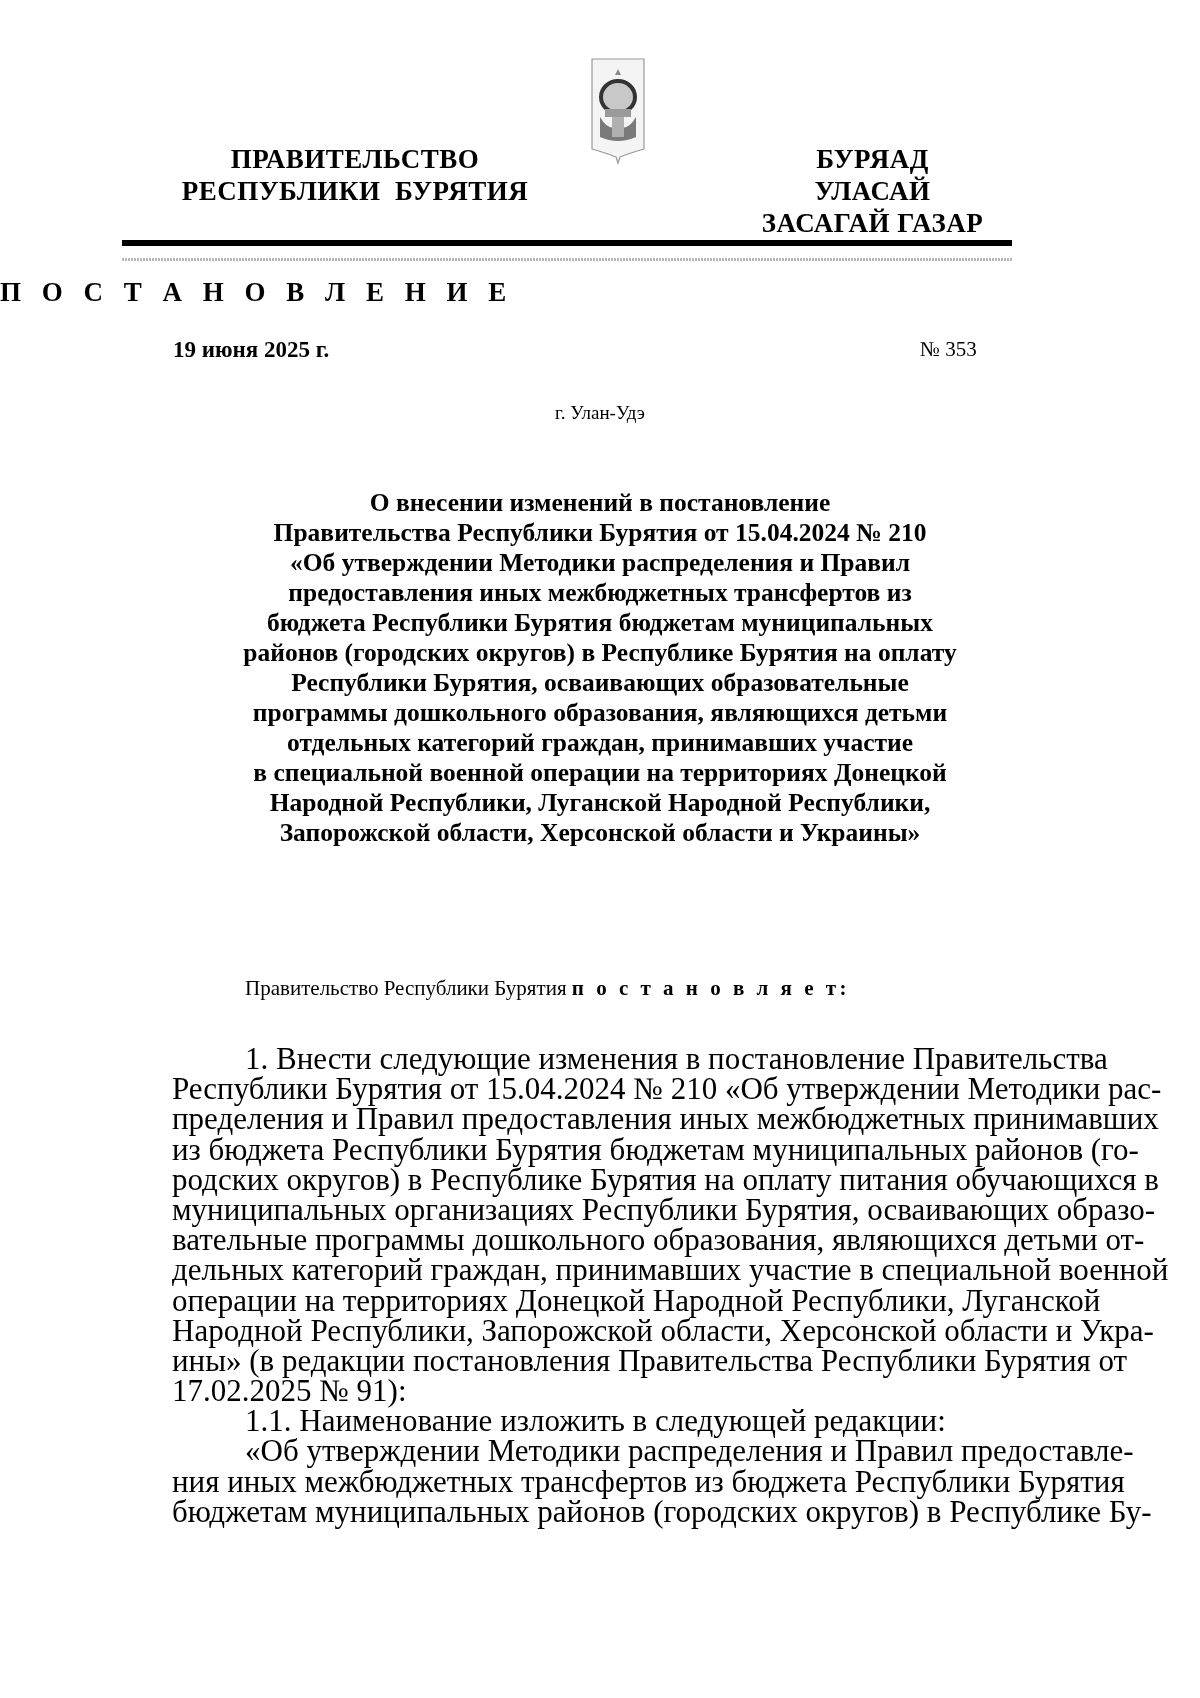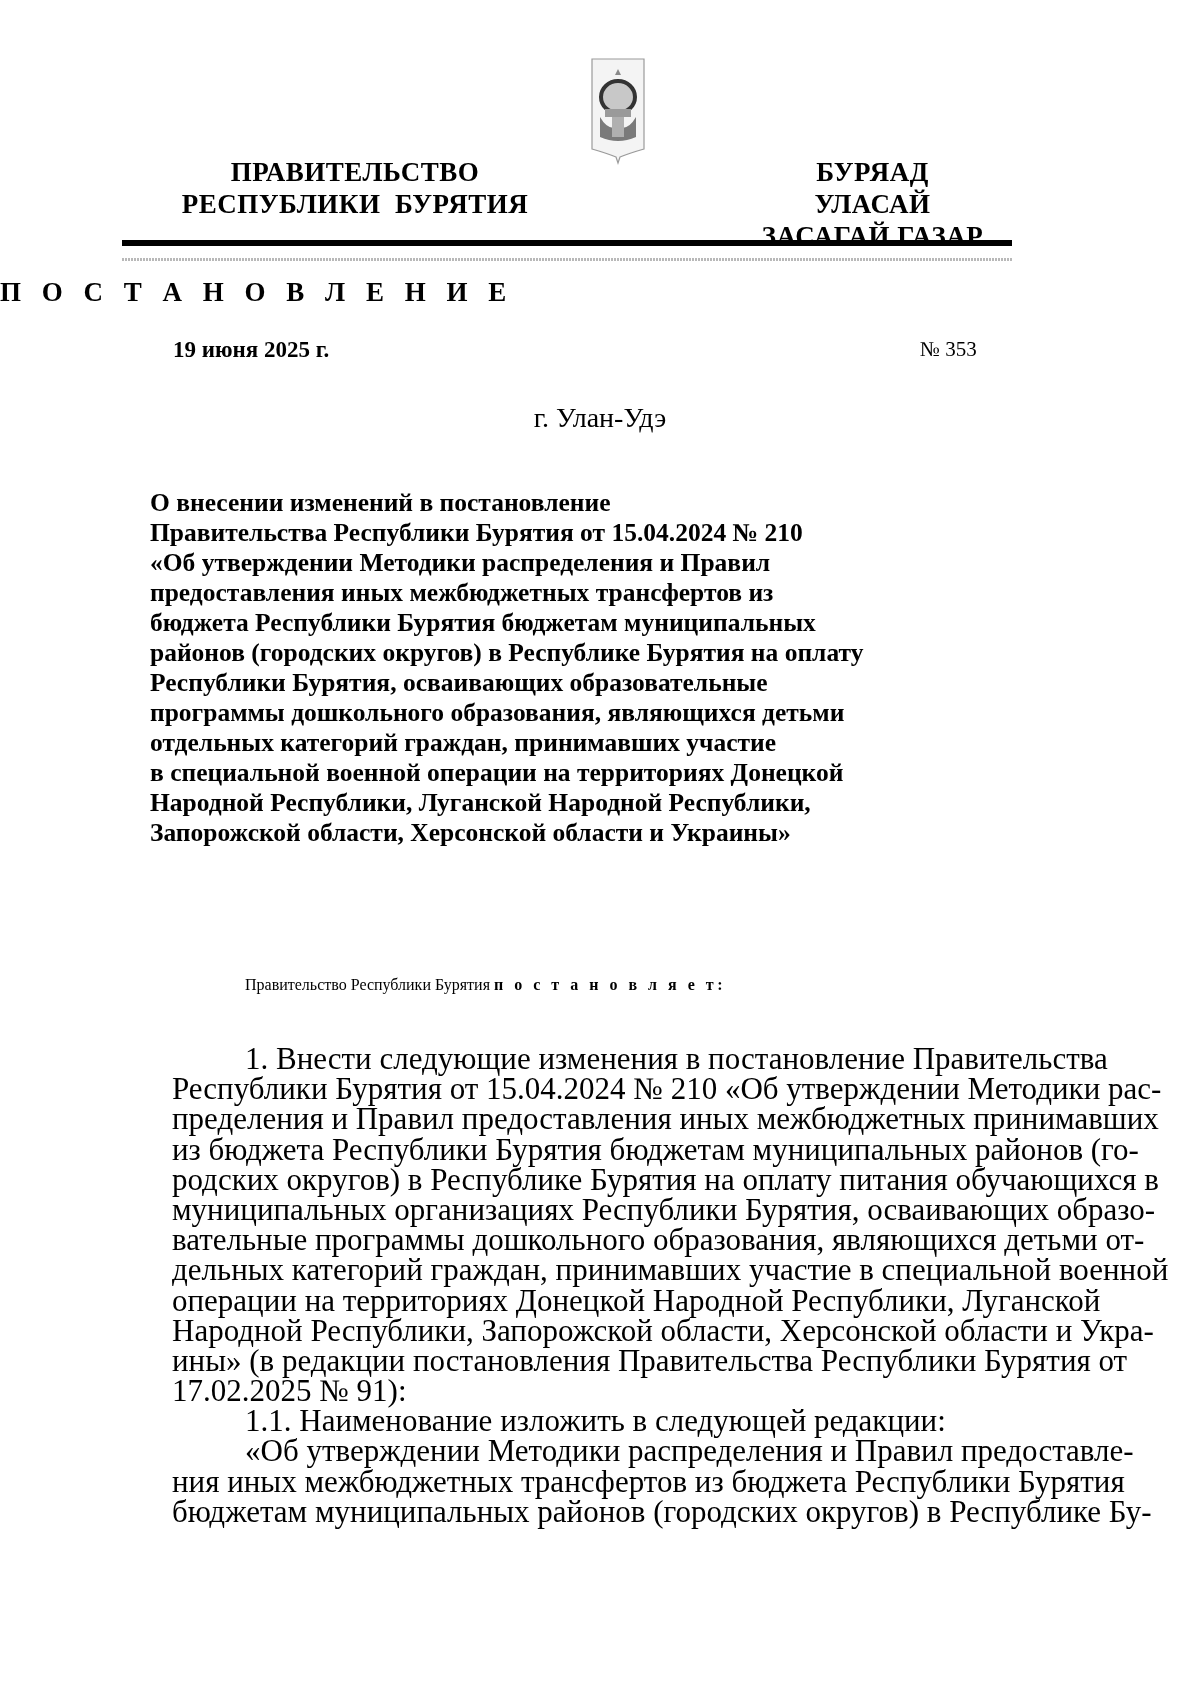--- a/index.html
+++ b/index.html
@@ -3,51 +3,51 @@
 <meta charset="utf-8">
 <style>
   html, body { margin: 0; padding: 0; background: #ffffff; }
   body { width: 1200px; height: 1698px; position: relative; overflow: hidden; color: #000; }
   .serif { font-family: "Liberation Serif", "DejaVu Serif", serif; }
 
   .emblem {
     position: absolute; left: 590px; top: 57px; width: 56px; height: 108px;
   }
   .org-left, .org-right {
-    position: absolute; top: 156px; font-weight: bold; font-size: 27px; line-height: 32px;
+    position: absolute; top: 143px; font-weight: bold; font-size: 27px; line-height: 32px;
     text-align: center; letter-spacing: 0.5px; font-family: Liberation Serif, serif;
   }
   .org-left { left: 170px; width: 370px; }
   .org-right { left: 755px; width: 235px; }
 
   .rule-thick { position: absolute; left: 122px; top: 240px; width: 890px; height: 6px; background: #000; }
   .rule-dotted {
     position: absolute; left: 122px; top: 258px; width: 890px; height: 3px;
     background-image: repeating-linear-gradient(90deg, #9a9a9a 0 2px, #ffffff 2px 3px);
     opacity: 0.7;
   }
 
   .doc-type {
     position: absolute; left: 0; width: 1200px; top: 277px; text-align: left;
     font-weight: bold; font-size: 27px; letter-spacing: 7px;
   }
   .doc-date { position: absolute; left: 173px; top: 337px; font-weight: bold; font-size: 23px; }
   .doc-number { position: absolute; left: 920px; top: 337px; font-weight: normal; font-size: 21px; }
   .doc-city {
-    position: absolute; left: 0; width: 1200px; top: 402px; text-align: center; font-size: 28px;
+    position: absolute; left: 0; width: 1200px; top: 402px; text-align: center; font-size: 19px;
   }
 
   .title-block {
-    position: absolute; left: 150px; width: 900px; top: 488px; text-align: left;
+    position: absolute; left: 150px; width: 900px; top: 488px; text-align: center;
     font-weight: bold; font-size: 25.5px; line-height: 30px;
   }
   .title-block div { white-space: nowrap; }
 
   .decree-intro {
-    position: absolute; left: 245px; top: 976px; font-size: 16px; white-space: nowrap;
+    position: absolute; left: 245px; top: 976px; font-size: 21px; white-space: nowrap;
   }
   .decree-intro .spaced { font-weight: bold; letter-spacing: 3.5px; }
 
   .body-text {
     position: absolute; left: 172px; width: 840px; top: 1044px; font-size: 31px; line-height: 30.2px;
   }
   .body-text .line { display: block; text-align: justify; text-align-last: justify; white-space: nowrap; height: 30.2px; }
   .body-text .line.last { text-align-last: left; }
   .body-text .line.indent { padding-left: 73px; }
 </style>

